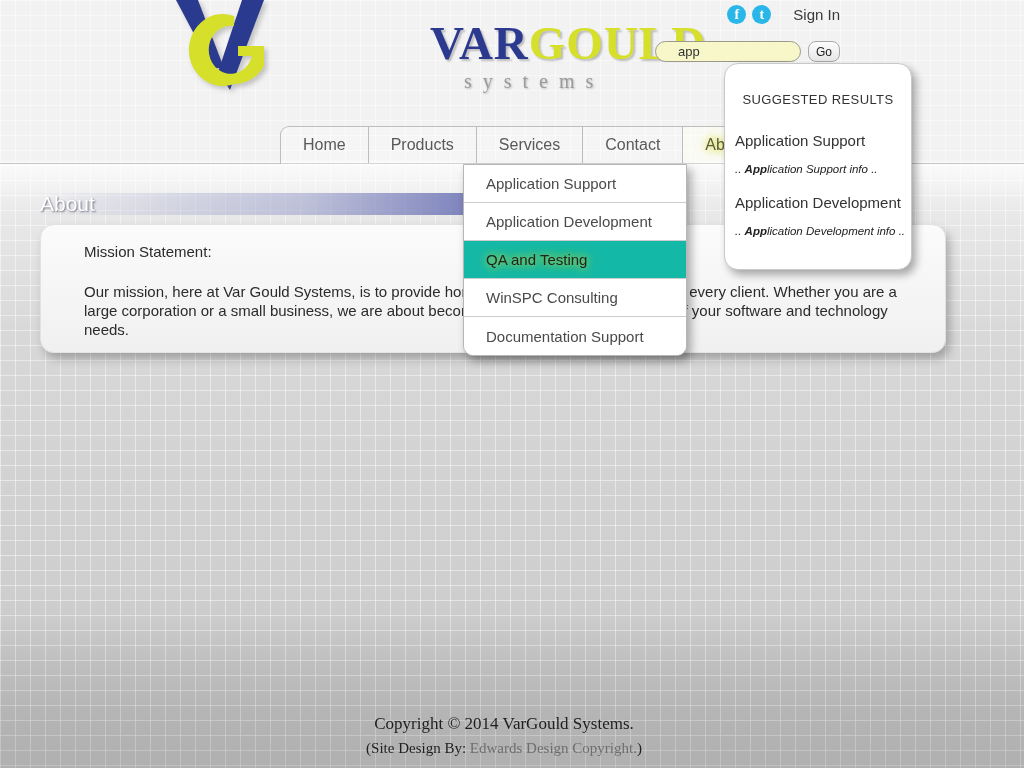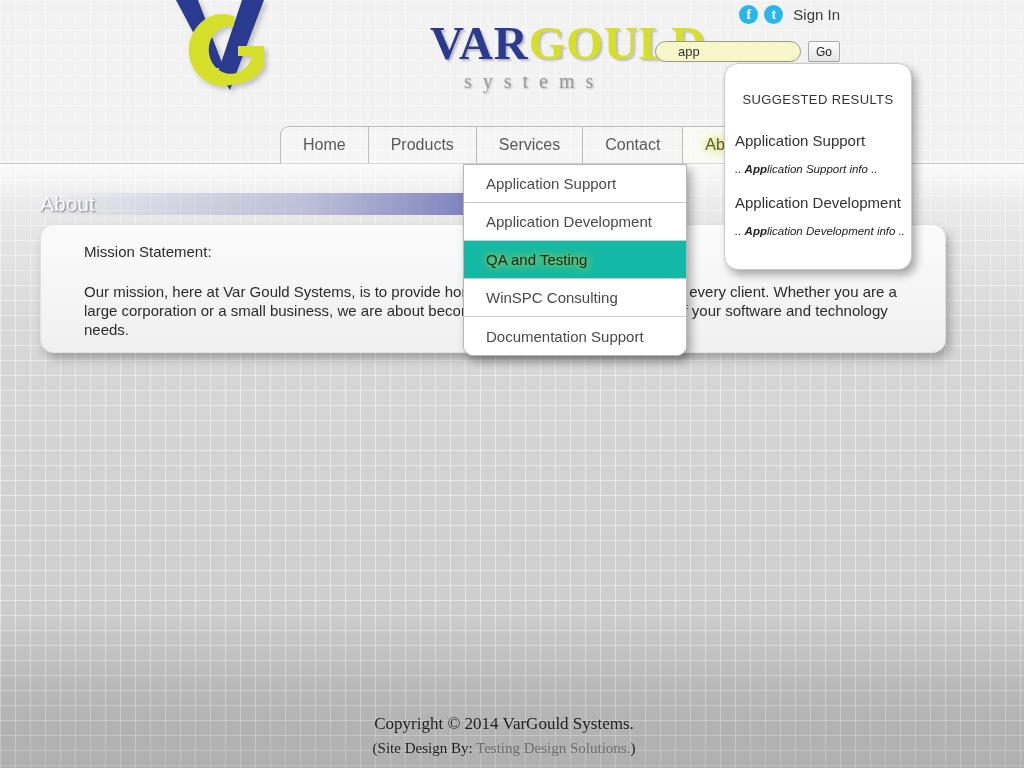--- a/index.html
+++ b/index.html
@@ -72,39 +72,39 @@
   }
   .social-icon {
     width: 19px; height: 19px; border-radius: 50%;
     background: #29b6e8; color: #fff;
     display: flex; align-items: center; justify-content: center;
     font-family: "Liberation Serif", serif;
     font-size: 14px; font-weight: bold; line-height: 1;
     cursor: pointer;
   }
   #sign-in-link {
-    margin-left: 4px;
+    margin-left: 16px;
     font-size: 15px; color: #3a3a3a; cursor: pointer;
     font-family: "Liberation Sans", sans-serif;
   }
 
   
   #search-area { position: absolute; right: 18px; top: 41px; display: flex; align-items: center; gap: 7px; }
   #search-input {
     width: 146px; height: 21px;
     border: 1px solid #9a9a8a; border-radius: 11px;
     background: #f7f7c9;
     padding: 0 10px 0 22px;
     font-size: 13px; color: #333;
     font-family: "Liberation Sans", sans-serif;
     outline: none;
   }
   #go-button {
     height: 21px; min-width: 32px;
-    border: 1px solid #a8a8a8; border-radius: 2px;
+    border: 1px solid #a8a8a8; border-radius: 8px;
     background: linear-gradient(to bottom,#fdfdfd,#e6e6e6);
     font-size: 12px; color: #222; cursor: pointer; padding: 0 7px;
     font-family: "Liberation Sans", sans-serif;
   }
 
   
   #suggestions {
     position: absolute; left: 724px; top: 63px; width: 188px;
     background: #fff; border: 1px solid #c9c9c9;
     border-radius: 14px;
@@ -304,15 +304,15 @@
     <div class="suggestion">
       <div class="suggestion-title">Application Development</div>
       <div class="suggestion-desc"><span>.. </span><b>App</b><span>lication Development info ..</span></div>
     </div>
   </div>
 
   <div id="grid-fade"></div>
 
   <div id="footer">
     <div id="copyright">Copyright © 2014 VarGould Systems.</div>
-    <div id="site-design"><span>(Site Design By: </span><span id="designer-link">Testing Design Solutions.</span><span>)</span></div>
+    <div id="site-design"><span>(Site Design By: </span><span id="designer-link">Edwards Design Copyright.</span><span>)</span></div>
   </div>
 </div>
 
 </body></html>

